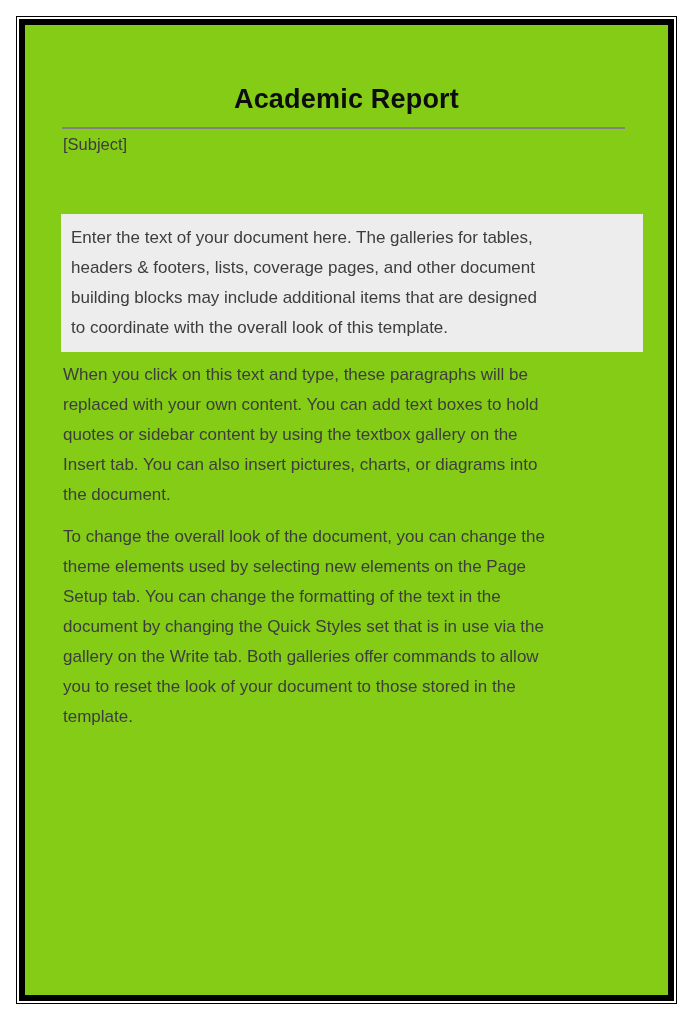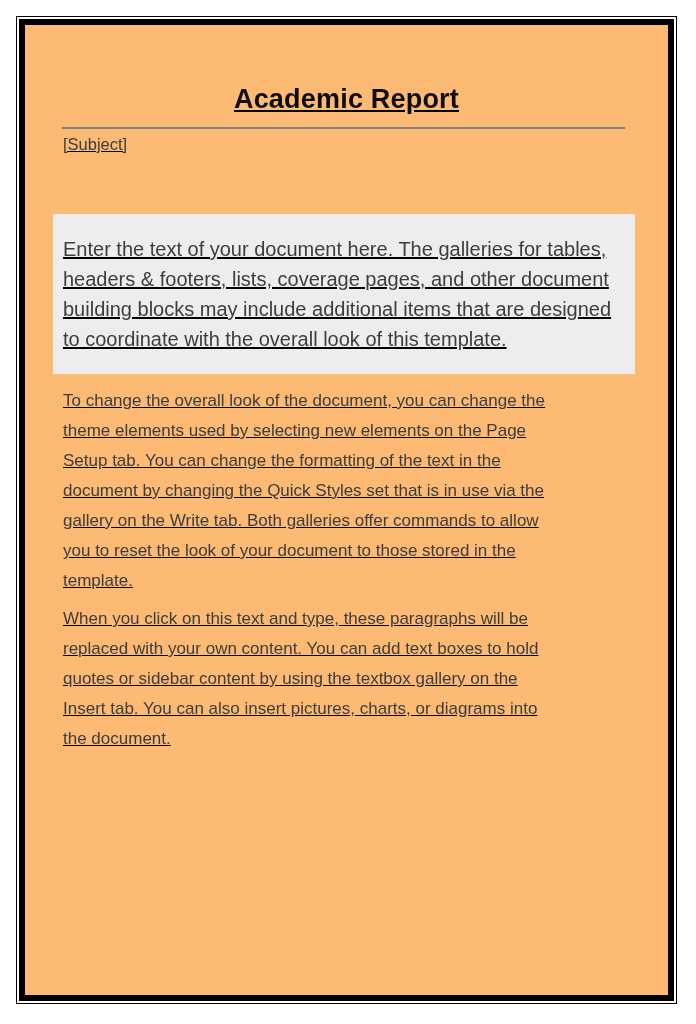--- a/index.html
+++ b/index.html
@@ -24,23 +24,22 @@
     background: #ffffff;
     box-sizing: content-box;
   }
   .page-border-inner {
     position: absolute;
     left: 2px;
     top: 2px;
     right: 2px;
     bottom: 2px;
     border: 6px solid var(--border, #050505);
-    background: #fdba74;
+    background: #84cc16;
     overflow: hidden;
-    text-decoration: underline;
   }
   .page-title {
     margin: 58px 38px 0 38px;
     text-align: center;
     font-size: 27px;
     line-height: 33px;
     font-weight: 700;
     color: var(--title-text, #0d0d0d);
     letter-spacing: 0.2px;
   }
@@ -66,25 +65,25 @@
   }
   .abstract {
     margin: 58px 0 0 38px;
     font-size: 19px;
     line-height: 24px;
     font-style: italic;
     font-weight: 600;
     color: #333333;
   }
   .highlight-para {
-    margin: 59px 0 0 28px;
+    margin: 59px 0 0 36px;
     width: 562px;
-    padding: 20px 10px;
+    padding: 9px 10px;
     background: var(--highlight-bg, #ededed);
-    font-size: 20px;
+    font-size: 17px;
     line-height: 30px;
     color: var(--text, #3d3d3d);
     white-space: pre-line;
   }
   .body-para {
     margin: 8px 0 0 38px;
     width: 592px;
     font-size: 17px;
     line-height: 30px;
     color: var(--text, #3d3d3d);
@@ -106,28 +105,28 @@
 
 
     <p class="subject">[Subject]</p>
 
 
     <div class="highlight-para">Enter the text of your document here. The galleries for tables,
 headers &amp; footers, lists, coverage pages, and other document
 building blocks may include additional items that are designed
 to coordinate with the overall look of this template.</div>
 
+    <p class="body-para">When you click on this text and type, these paragraphs will be
+replaced with your own content. You can add text boxes to hold
+quotes or sidebar content by using the textbox gallery on the
+Insert tab. You can also insert pictures, charts, or diagrams into
+the document.</p>
+
     <p class="body-para second">To change the overall look of the document, you can change the
 theme elements used by selecting new elements on the Page
 Setup tab. You can change the formatting of the text in the
 document by changing the Quick Styles set that is in use via the
 gallery on the Write tab. Both galleries offer commands to allow
 you to reset the look of your document to those stored in the
 template.</p>
 
-    <p class="body-para">When you click on this text and type, these paragraphs will be
-replaced with your own content. You can add text boxes to hold
-quotes or sidebar content by using the textbox gallery on the
-Insert tab. You can also insert pictures, charts, or diagrams into
-the document.</p>
-
   </div>
 </div>
 
 </body></html>

